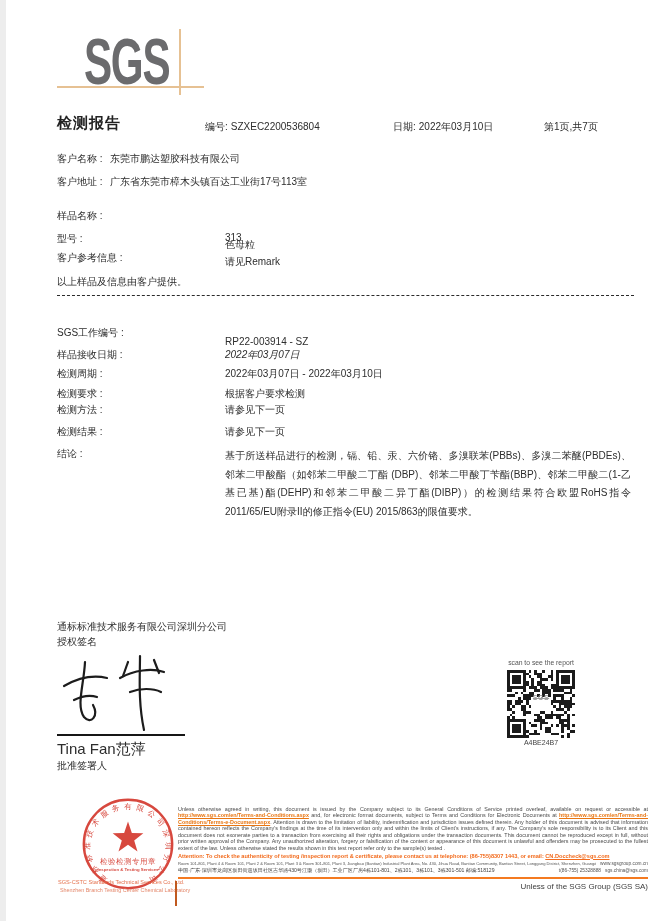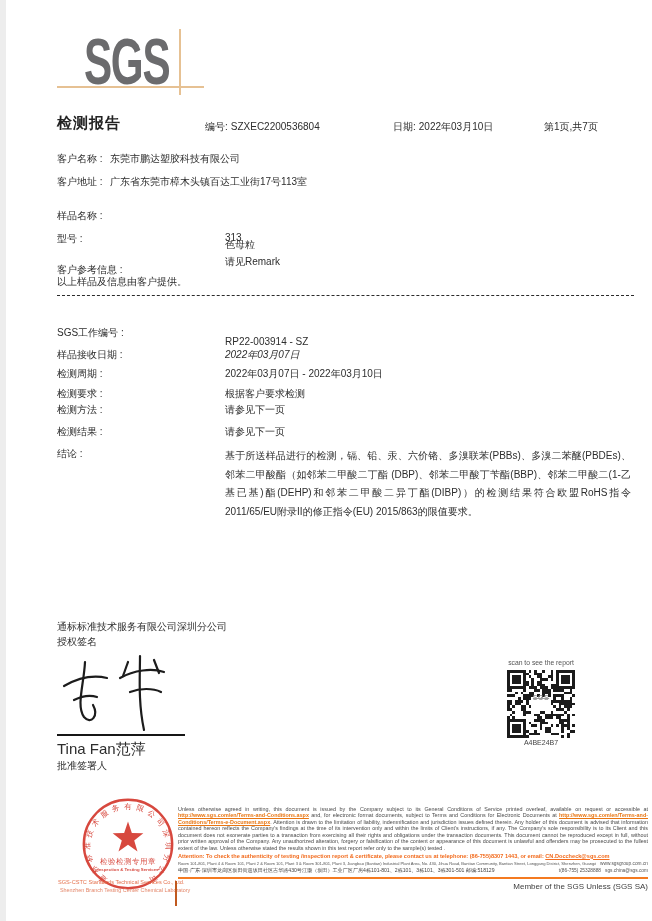--- a/index.html
+++ b/index.html
@@ -77,21 +77,21 @@
 
   <div class="lbl" style="top:152px;">客户名称 :</div>
   <div class="val v110" style="top:152px;">东莞市鹏达塑胶科技有限公司</div>
   <div class="lbl" style="top:175px;">客户地址 :</div>
   <div class="val v110" style="top:175px;">广东省东莞市樟木头镇百达工业街17号113室</div>
 
   <div class="lbl" style="top:209px;">样品名称 :</div>
   <div class="val v225" style="top:209px;margin-top:29px;">色母粒</div>
   <div class="lbl" style="top:232px;">型号 :</div>
   <div class="val v225" style="top:232px;">313</div>
-  <div class="lbl" style="top:263px;">客户参考信息 :</div>
+  <div class="lbl" style="top:251px;">客户参考信息 :</div>
   <div class="val v225" style="top:255px;">请见Remark</div>
   <div class="note" style="top:275px;">以上样品及信息由客户提供。</div>
 
   <div class="dash"></div>
 
   <div class="lbl" style="top:326px;">SGS工作编号 :</div>
   <div class="val v225" style="top:336px;">RP22-003914 - SZ</div>
   <div class="lbl" style="top:348px;">样品接收日期 :</div>
   <div class="val v225" style="top:348px;font-style:italic;">2022年03月07日</div>
   <div class="lbl" style="top:367px;">检测周期 :</div>
@@ -473,15 +473,15 @@
     <div class="addr-row">
       <span class="addr-en">Room 101-801, Plant 4 &amp; Room 101, Plant 2 &amp; Room 101, Plant 3 &amp; Room 301-801, Plant 3, Jiangbao (Bantian) Industrial Plant Area, No. 430, Jihua Road, Bantian Community, Bantian Street, Longgang District, Shenzhen, Guangdong, China 518129</span>
       <span class="addr-right">www.sgsgroup.com.cn</span>
     </div>
     <div class="addr-row">
       <span class="addr-cn">中国·广东·深圳市龙岗区坂田街道坂田社区吉华路430号江灏（坂田）工业厂区厂房4栋101-801、2栋101、3栋101、3栋301-501 邮编:518129</span>
       <span class="addr-right">t(86-755) 25328888</span>
       <span class="addr-right">sgs.china@sgs.com</span>
     </div>
     <div class="foot-hline"></div>
-    <div class="member">Member of the SGS Unless (SGS SA)</div>
+    <div class="member">Unless of the SGS Group (SGS SA)</div>
   </div>
 </div>
 
 </body></html>

